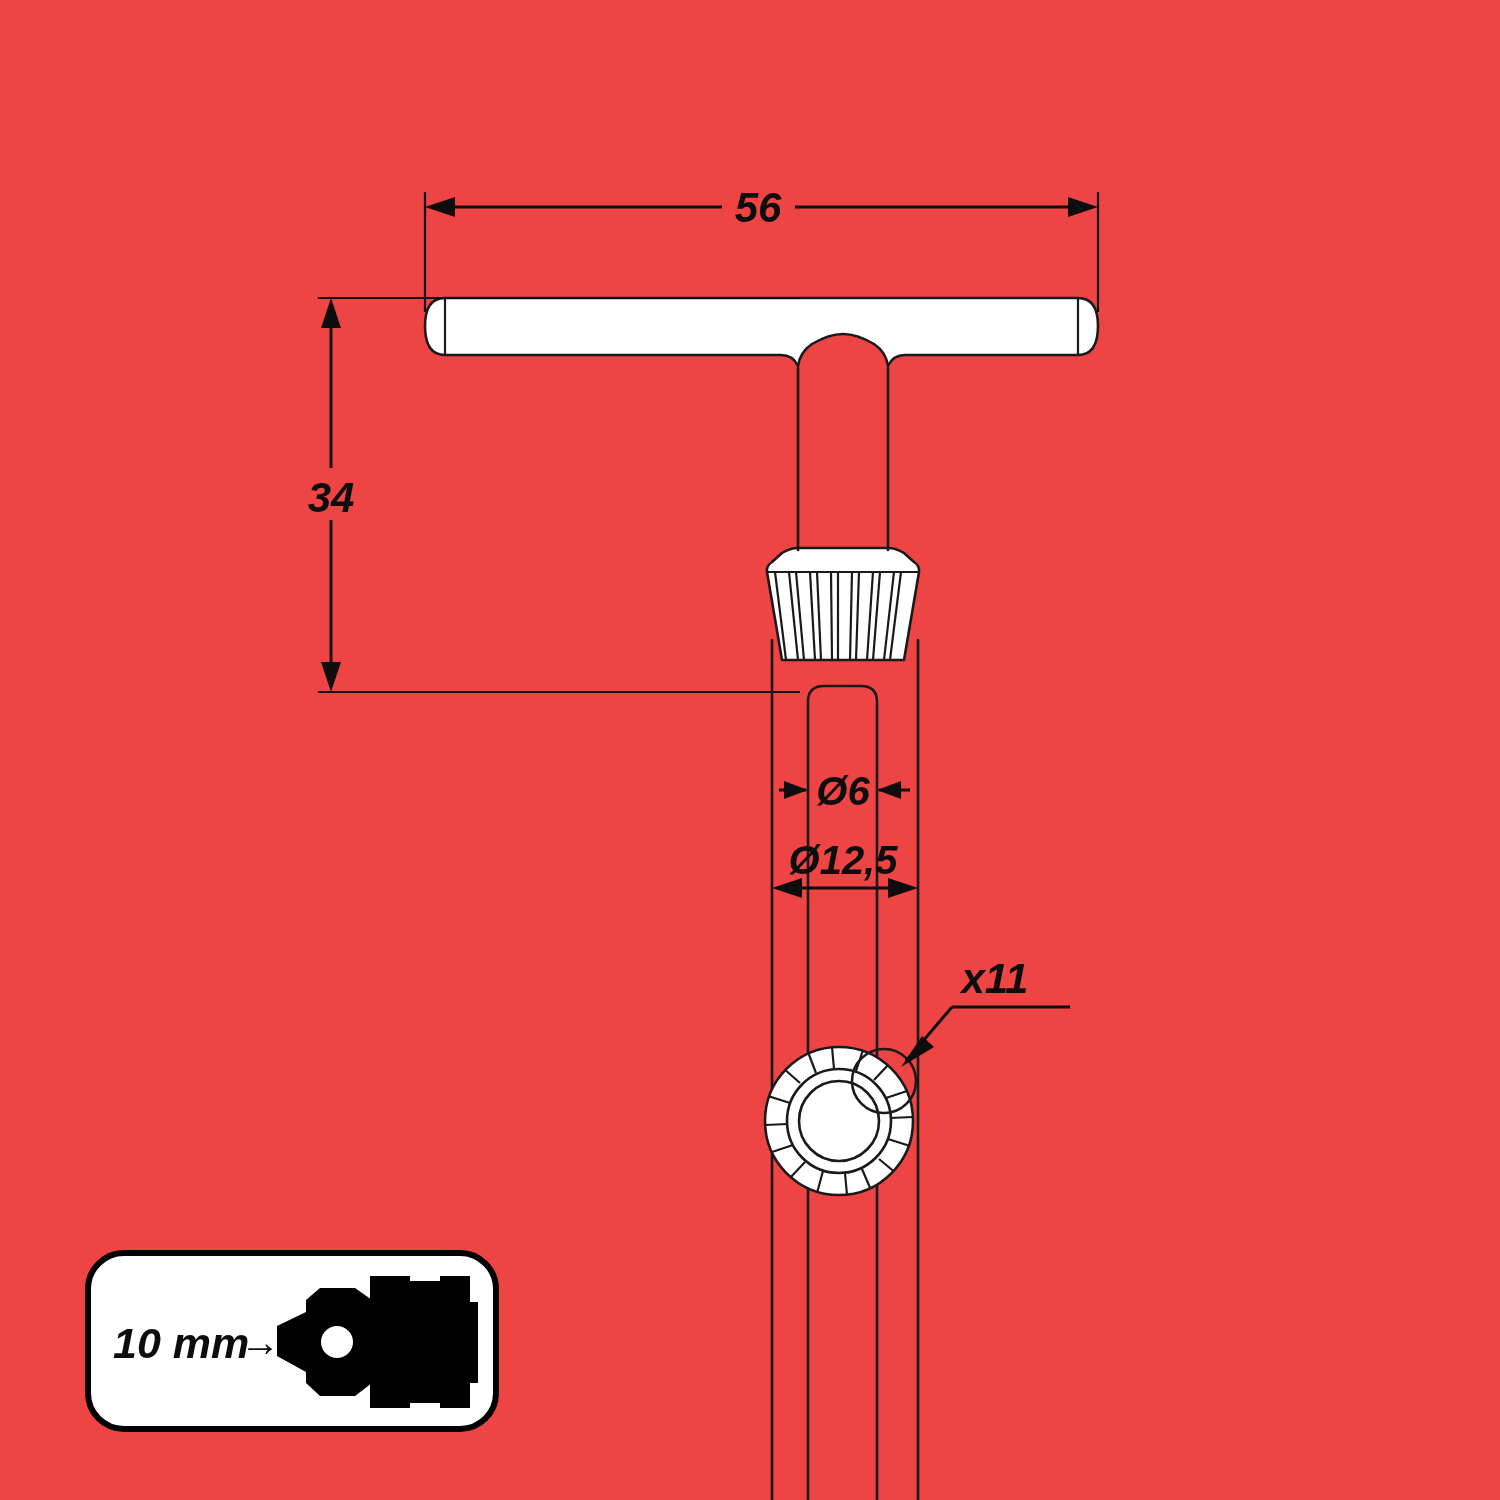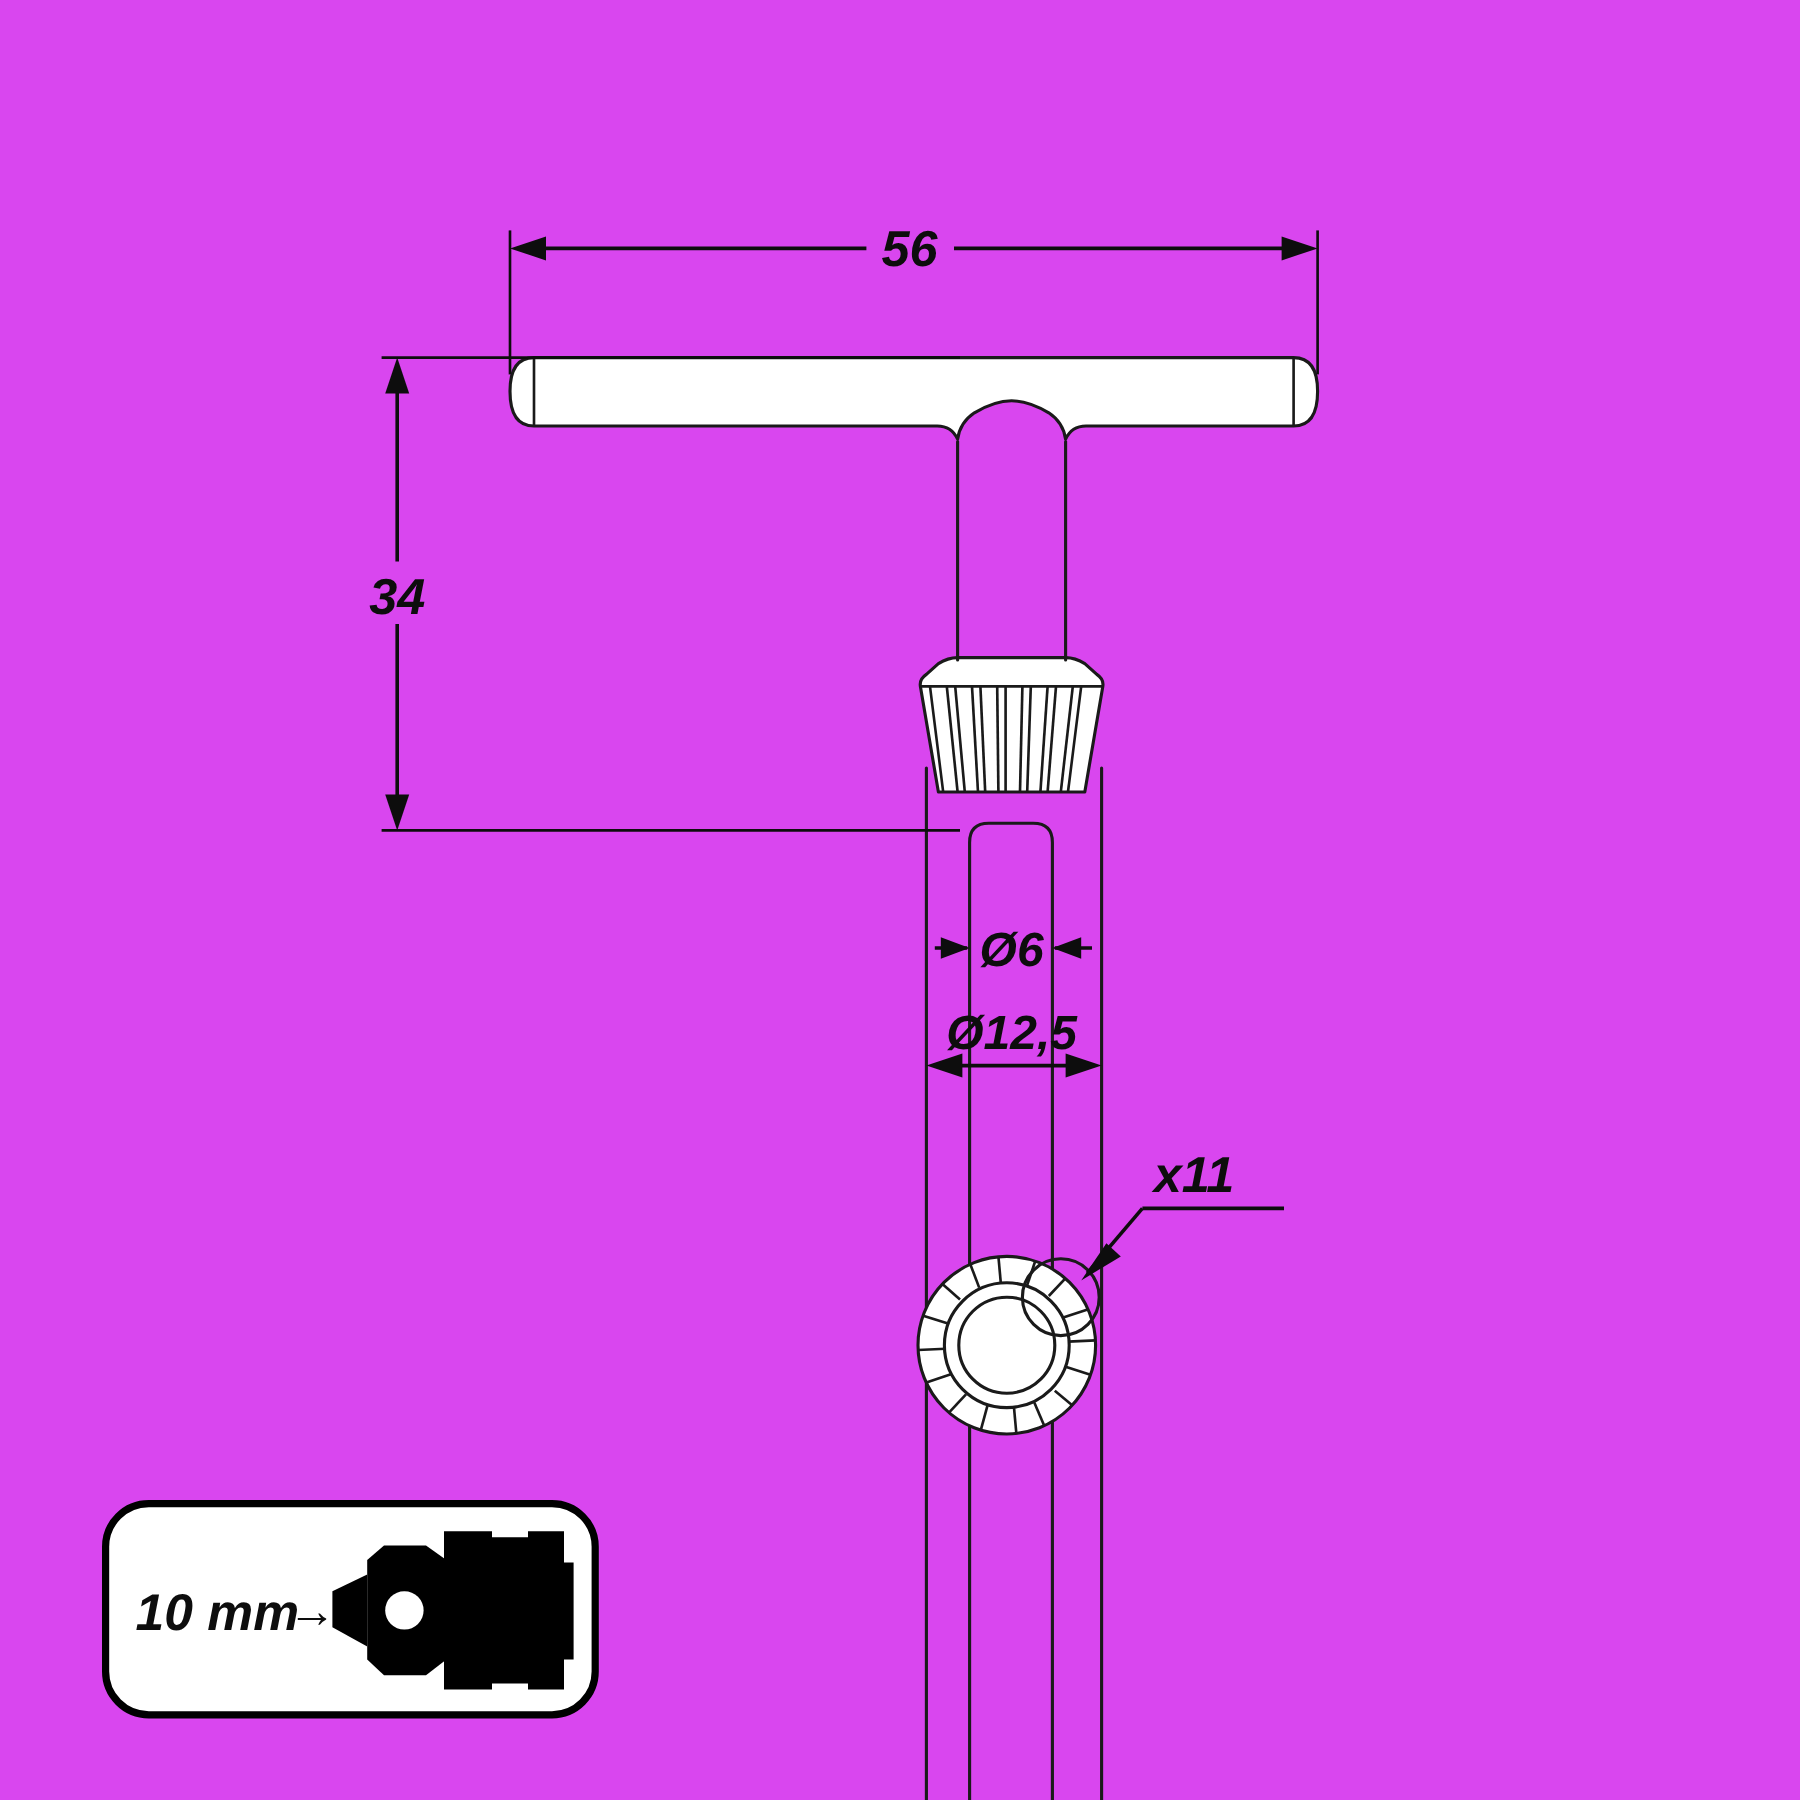--- a/index.html
+++ b/index.html
@@ -8,21 +8,21 @@
     padding: 0;
     background: #ffffff;
   }
   body {
     font-family: "Liberation Sans", sans-serif;
   }
   #drawing-root {
     position: relative;
     width: 1500px;
     height: 1500px;
-    background: #d946ef;
+    background: #ef4444;
     overflow: hidden;
   }
   svg.canvas {
     position: absolute;
     top: 0;
     left: 0;
     width: 1500px;
     height: 1500px;
     display: block;
   }

